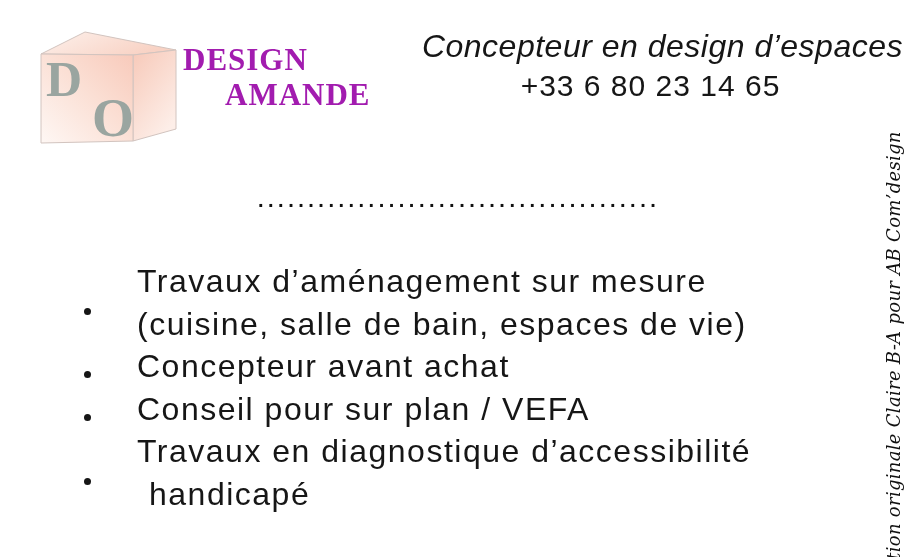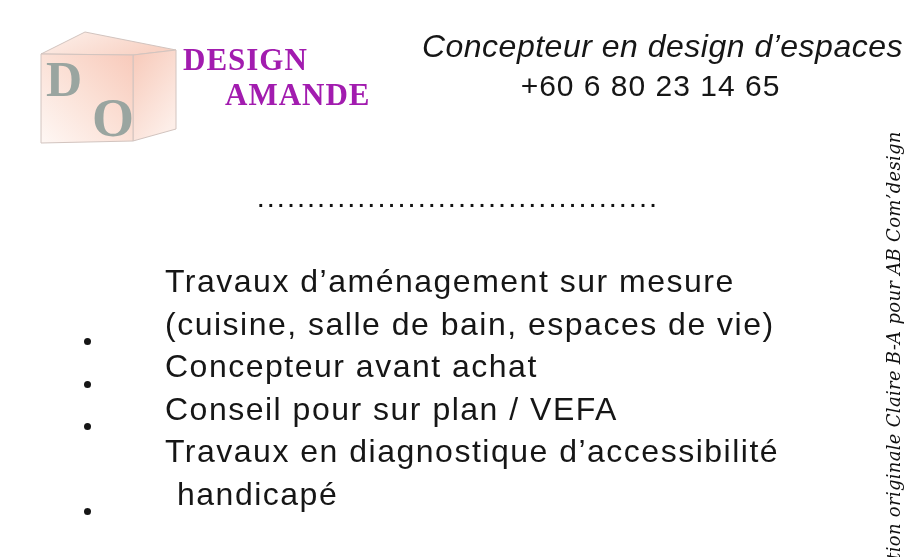--- a/index.html
+++ b/index.html
@@ -90,22 +90,21 @@
 
   
   .services {
     position: absolute;
     left: 84px;
     top: 260px;
     width: 790px;
   }
   .service-item {
     display: flex;
-    align-items: flex-end;
-    gap: 28px;
+    align-items: center;
   }
   .bullet {
     flex: 0 0 auto;
     width: 7px;
     height: 7px;
     border-radius: 50%;
     background: #161616;
     margin-top: 17px;
     margin-right: 46px;
   }
@@ -168,21 +167,21 @@
     <text class="cube-letter" x="54" y="112" font-size="54">O</text>
   </svg>
 
   <div class="brand">
     <div class="line1">DESIGN</div>
     <div class="line2">AMANDE</div>
   </div>
 
   <div class="contact">
     <div class="role">Concepteur en design d’espaces</div>
-    <div class="phone">+60 6 80 23 14 65</div>
+    <div class="phone">+33 6 80 23 14 65</div>
   </div>
 
   <div class="divider">........................................</div>
 
   <div class="services">
       <div class="service-item">
         <span class="bullet"></span>
         <div class="service-text">
           <div class="service-line">Travaux d’aménagement sur mesure</div>
           <div class="service-line">(cuisine, salle de bain, espaces de vie)</div>

